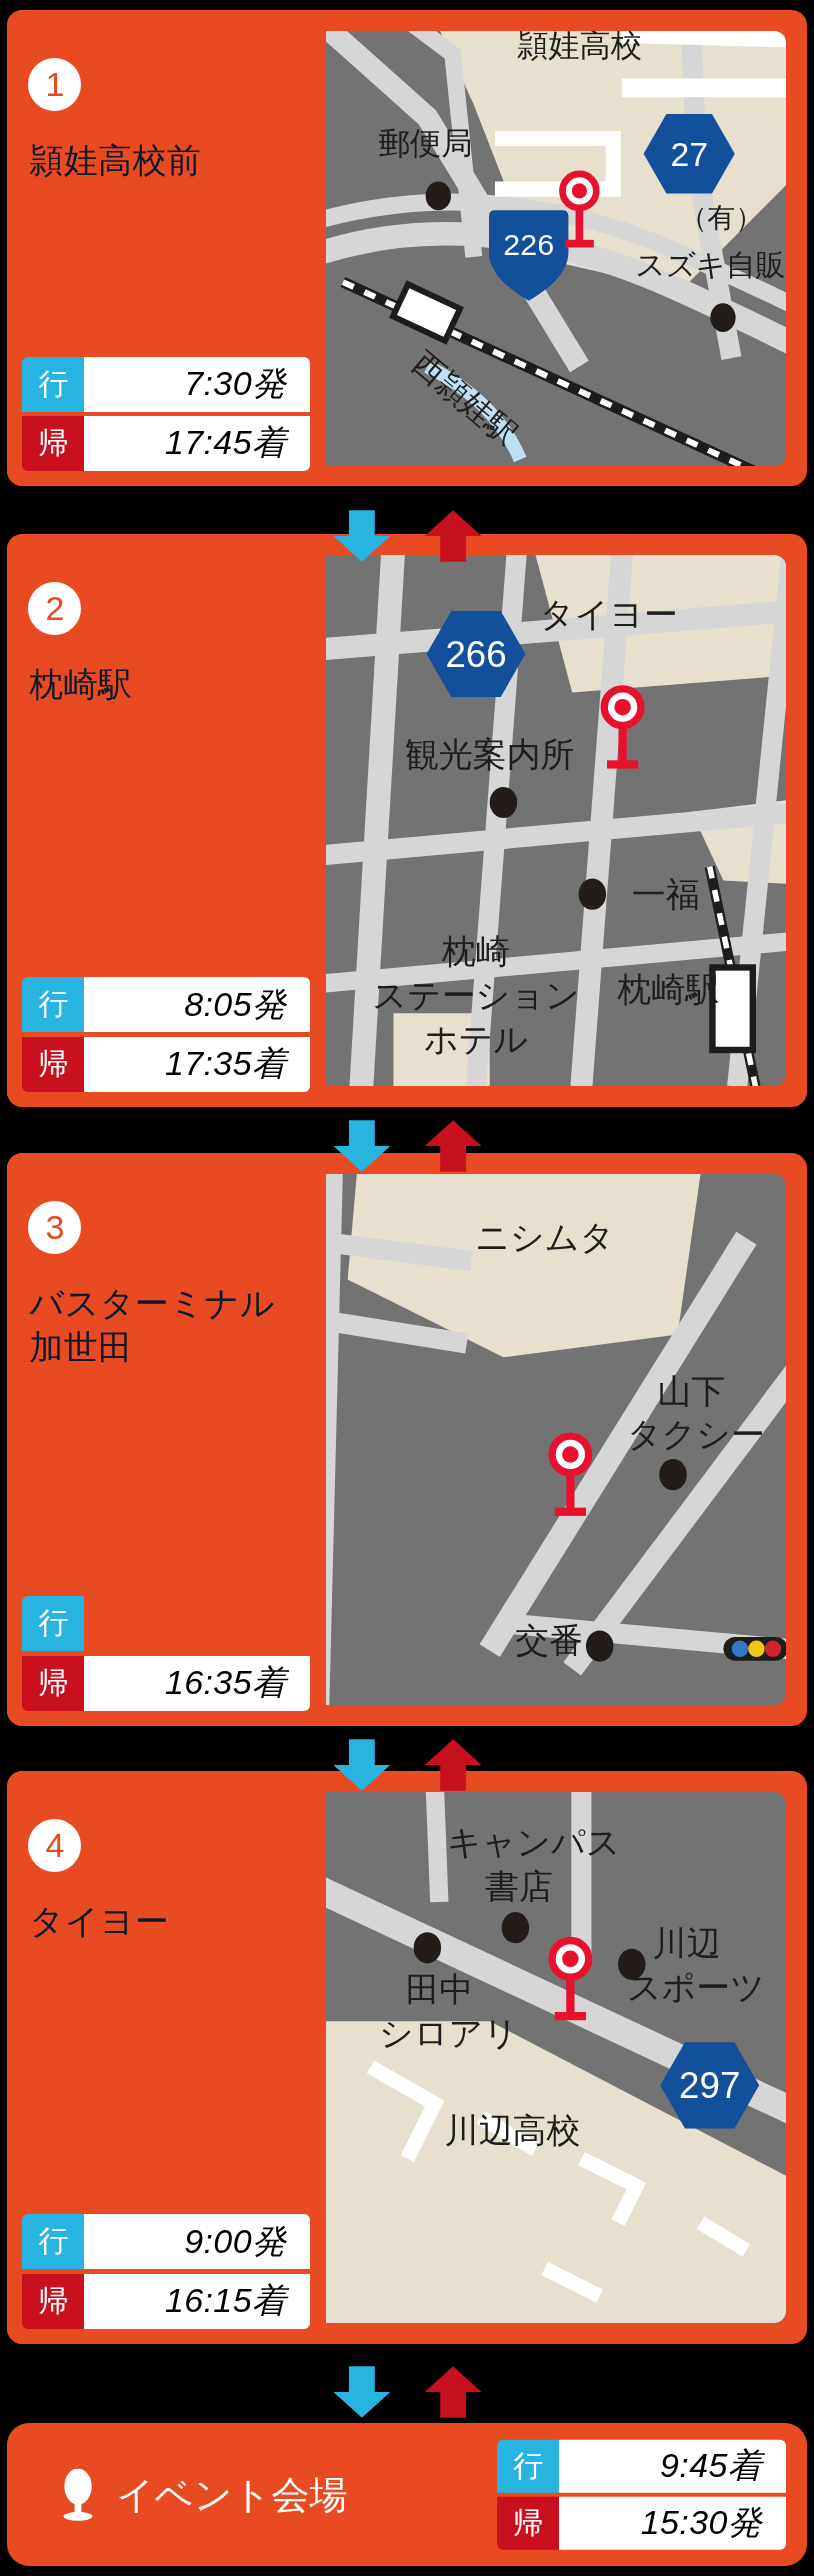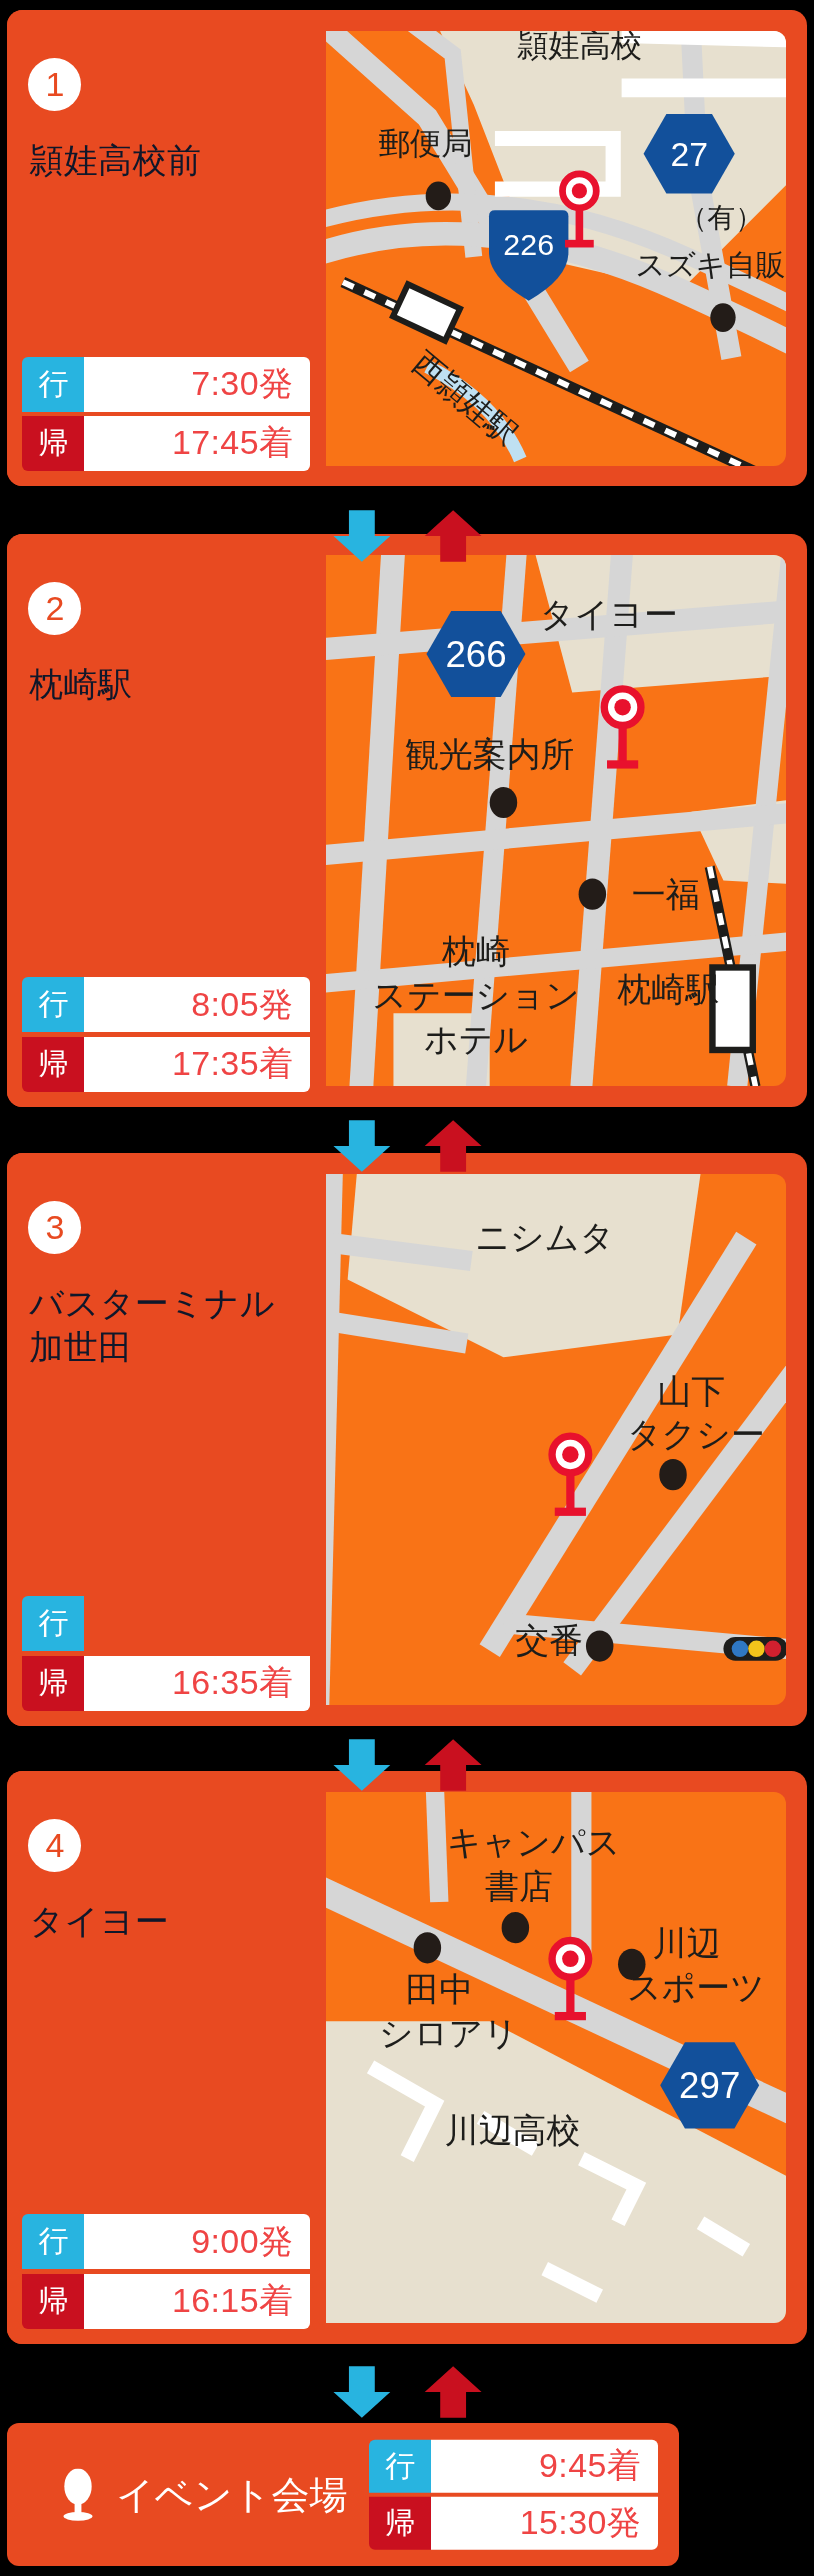--- a/index.html
+++ b/index.html
@@ -40,41 +40,41 @@
   }
   .trow{display:flex;height:55px;align-items:stretch;}
   .trow + .trow{margin-top:4.3px;}
   .tkey{
     width:62px;display:flex;align-items:center;justify-content:center;
     color:#fff;font-size:30px;
   }
   .tkey.go{background:#28b4e0;}
   .tkey.back{background:#c9101f;}
   .tval{
-    flex:1;background:#fff;color:#ef4444;font-size:34px;
+    flex:1;background:#fff;color:#000000;font-size:34px;
     display:flex;align-items:center;justify-content:flex-end;
-    padding-right:17px;letter-spacing:0.4px;
+    padding-right:24px;letter-spacing:0.4px;font-style:italic;
   }
   .trow:first-child .tval{border-top-right-radius:6px;}
   .trow:first-child .tkey{border-top-left-radius:6px;}
   .trow:last-child .tval{border-bottom-right-radius:6px;}
   .trow:last-child .tkey{border-bottom-left-radius:6px;}
 
   
   .map{
     position:absolute;left:319px;top:20.7px;right:20.7px;bottom:20.7px;
-    background:#f97316;border-top-right-radius:12px;border-bottom-right-radius:12px;
+    background:#737373;border-top-right-radius:12px;border-bottom-right-radius:12px;
     overflow:hidden;
   }
   .map svg{display:block;width:100%;height:100%;}
 
   
   .venue{
-    position:absolute;left:6.9px;width:672px;
-    background:#e84a21;border-radius:12px;
+    position:absolute;left:6.9px;width:800px;
+    background:#e84a21;border-radius:22px;
   }
   .venue-label{
     position:absolute;left:52px;top:50%;transform:translateY(-50%);
     display:flex;align-items:center;gap:19px;
     color:#fff;font-size:38px;
   }
   .venue-times{
     position:absolute;right:20.7px;top:50%;transform:translateY(-50%);
     width:289px;
   }

